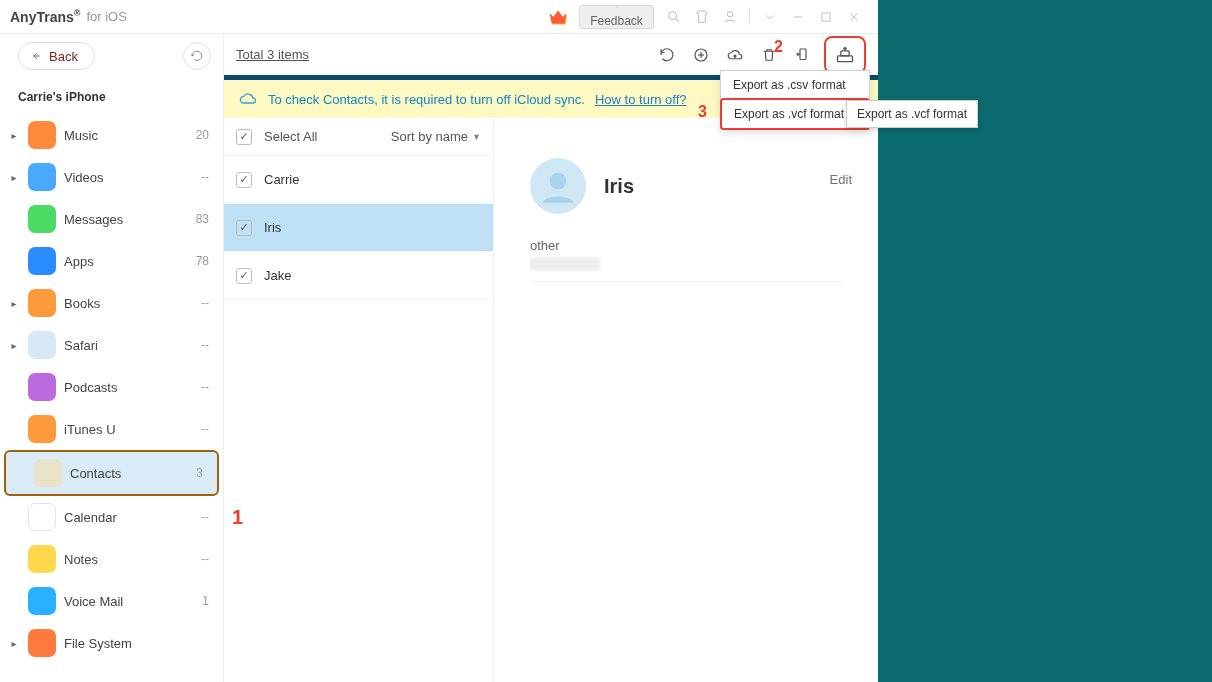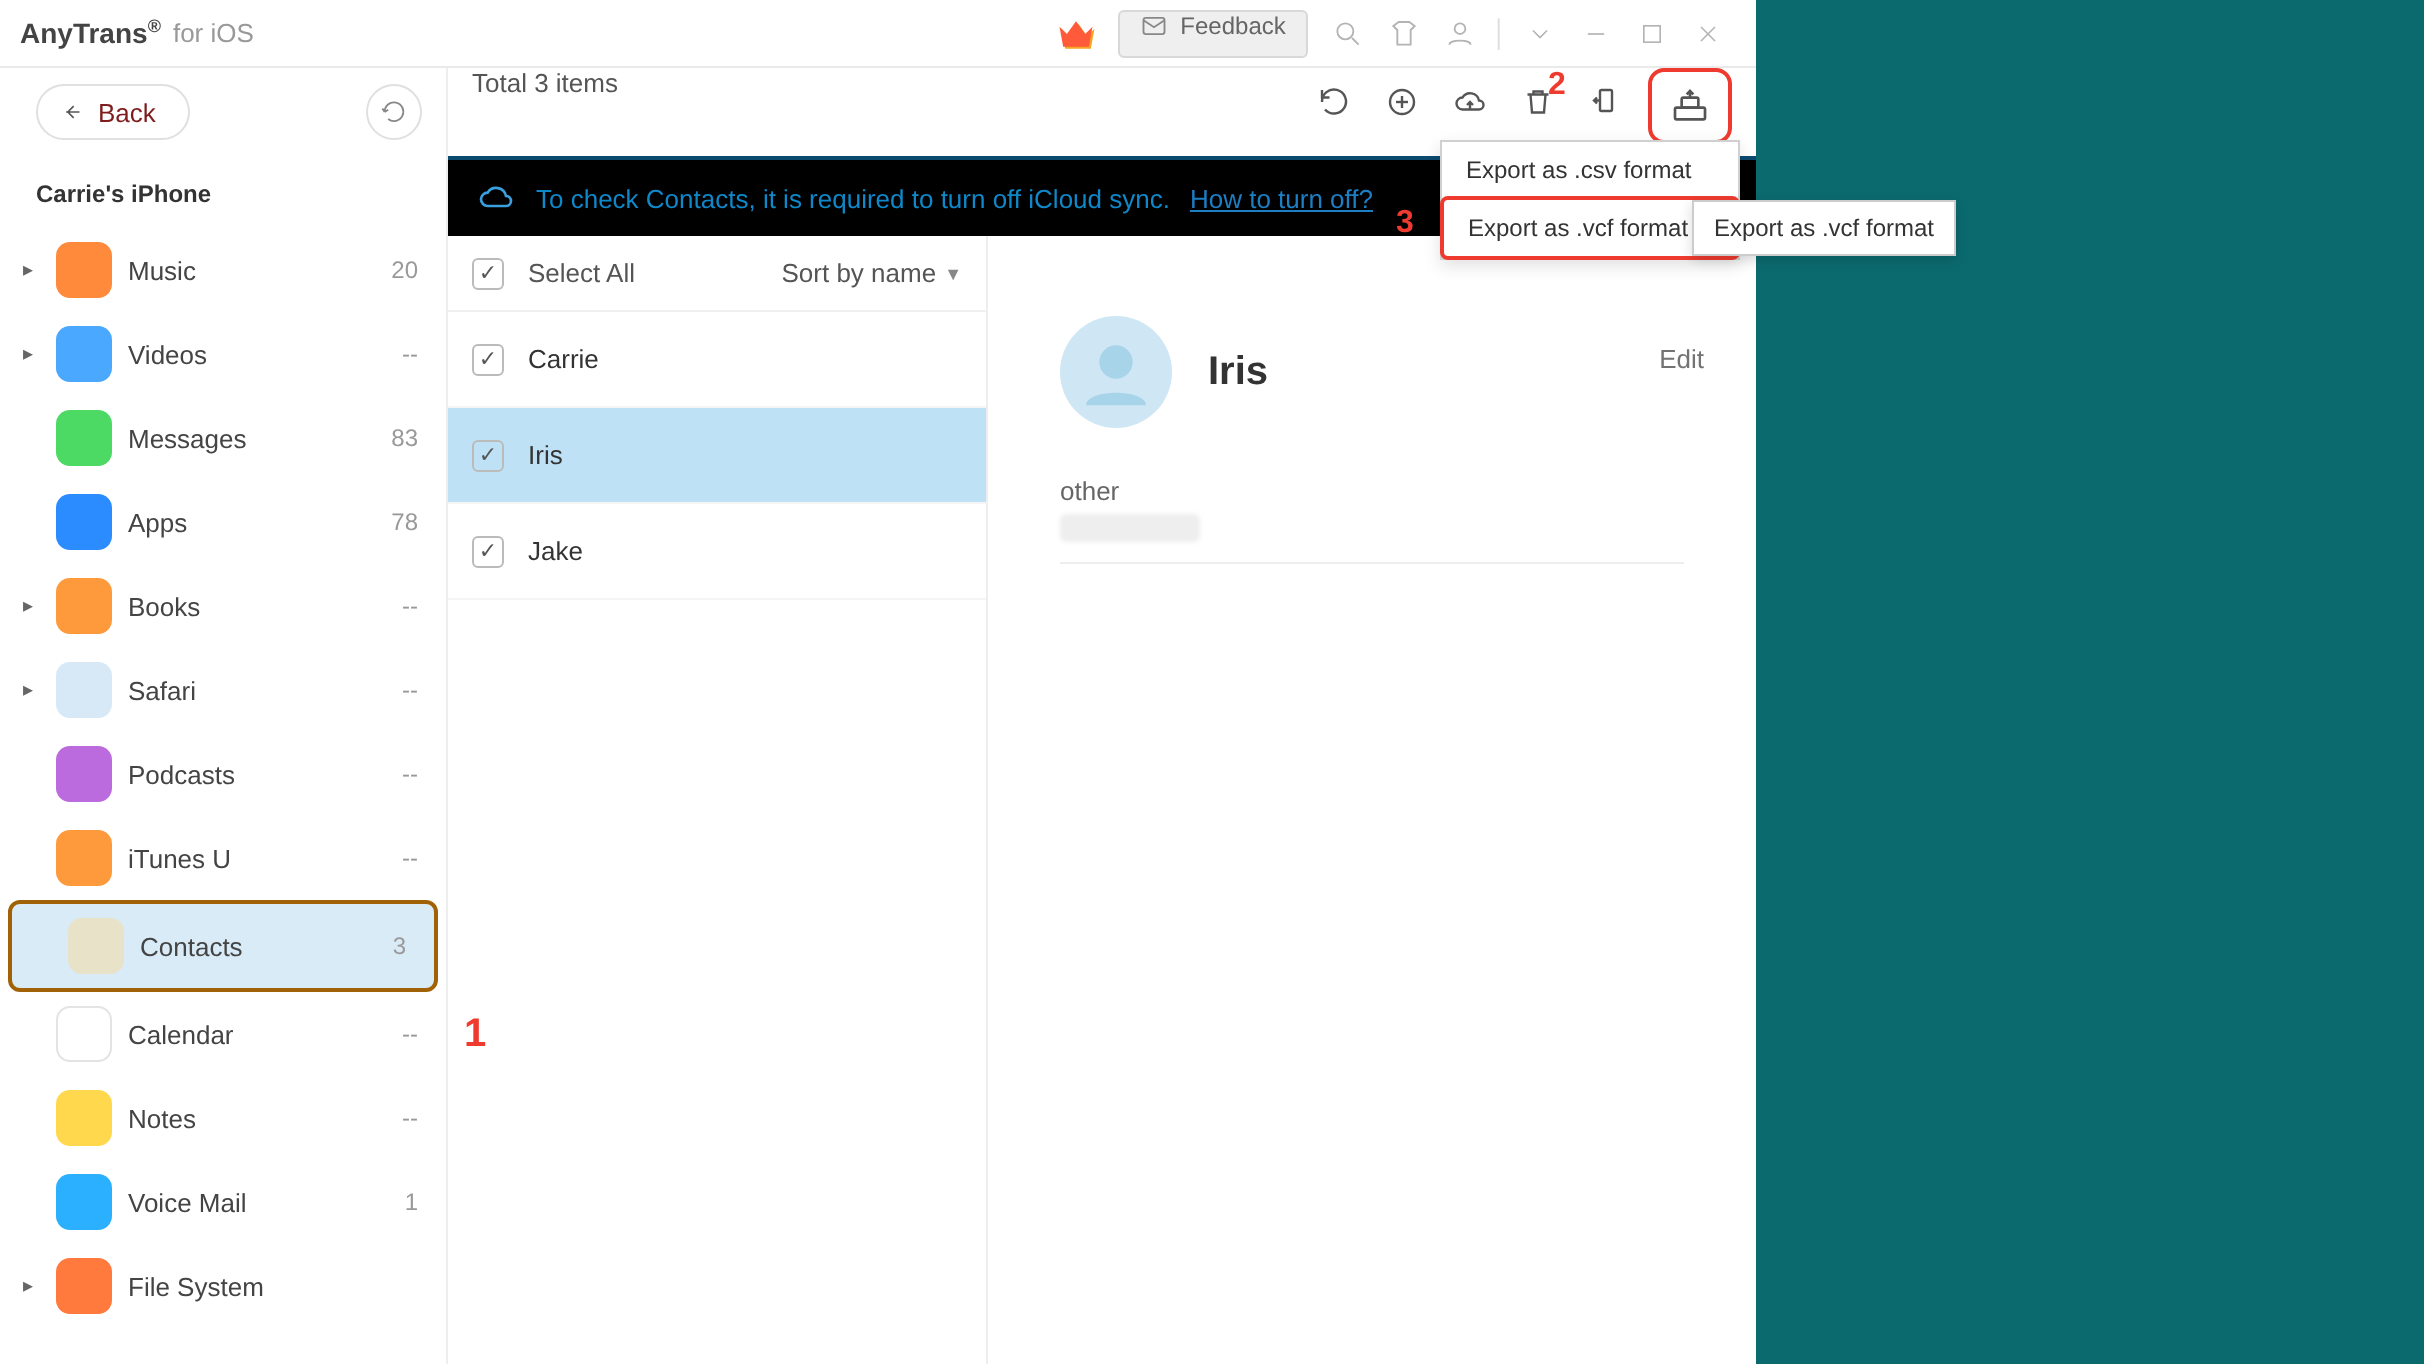--- a/index.html
+++ b/index.html
@@ -5,44 +5,44 @@
 * { box-sizing: border-box; margin: 0; padding: 0; font-family: -apple-system, "Segoe UI", Arial, sans-serif; }
 body { background: #0b6a6e; width: 1212px; height: 682px; overflow: hidden; }
 .app-window { width: 878px; height: 682px; background: #fff; display: flex; flex-direction: column; position: relative; }
 .titlebar { height: 34px; display: flex; align-items: center; padding: 0 10px; border-bottom: 1px solid #eaeaea; font-size: 13px; color: #999; }
 .titlebar .brand { color: #444; font-weight: 600; font-size: 14px; }
 .titlebar .brand sup { font-size: 9px; }
 .titlebar .brand-sub { margin-left: 6px; }
 .titlebar .spacer { flex: 1; }
 .crown { width: 22px; height: 22px; margin-right: 10px; position: relative; }
 .crown svg { filter: drop-shadow(1px 1px 0 #f6a623); }
-.feedback-btn { border: 1px solid #d8d8d8; border-radius: 3px; height: 24px; padding: 0 10px; display: flex; gap: 6px; font-size: 12px; color: #666; cursor: pointer; margin-right: 6px; }
+.feedback-btn { border: 1px solid #d8d8d8; border-radius: 3px; height: 24px; padding: 0 10px; display: flex; align-items: center; gap: 6px; font-size: 12px; color: #666; cursor: pointer; margin-right: 6px; flex-direction: column; }
 .tb-ico { width: 28px; height: 28px; display: flex; align-items: center; justify-content: center; color: #b4b4b4; cursor: pointer; }
 .tb-ico svg { stroke: #b4b4b4; fill: none; stroke-width: 1.4; }
 .main { flex: 1; display: flex; min-height: 0; }
 .sidebar { width: 224px; border-right: 1px solid #eee; display: flex; flex-direction: column; padding-top: 8px; }
 .back-row { display: flex; align-items: center; padding: 0 12px 6px 18px; gap: 8px; }
 .back-btn { border: 1px solid #e0e0e0; border-radius: 14px; height: 28px; padding: 0 16px 0 10px; display: flex; align-items: center; gap: 6px; font-size: 13px; color: #7f1d1d; cursor: pointer; background:#fff; }
 .refresh-circ { margin-left: auto; width: 28px; height: 28px; border: 1px solid #e0e0e0; border-radius: 50%; display: flex; align-items: center; justify-content: center; cursor: pointer; }
 .device-name { font-size: 12px; font-weight: 700; color: #333; padding: 14px 18px 10px; }
 .nav { overflow-y: auto; }
 .nav-item { display: flex; align-items: center; height: 42px; padding: 0 14px 0 8px; font-size: 13px; color: #444; cursor: pointer; position: relative; }
 .nav-item .expand { width: 12px; text-align: center; color: #666; font-size: 10px; }
 .nav-item .icon-box { width: 28px; height: 28px; border-radius: 7px; margin: 0 8px; display: flex; align-items: center; justify-content: center; font-size: 14px; color: #fff; }
 .nav-item .count { margin-left: auto; color: #999; font-size: 12px; }
 .nav-item.active { background: #d9ebf7; }
 .nav-item.hl { border: 2px solid #a16207; border-radius: 6px; margin: 0 4px; height: 46px; }
 .content { flex: 1; display: flex; flex-direction: column; position: relative; }
-.toolbar { height: 46px; display: flex; padding: 0 12px; font-size: 13px; color: #555; border-bottom: 2px solid #0c4a6e; }
+.toolbar { height: 46px; display: flex; align-items: center; padding: 0 12px; font-size: 13px; color: #555; border-bottom: 5px solid #0c4a6e; text-decoration: underline; }
 .toolbar .tb-spacer { flex: 1; }
 .tool-i { width: 34px; height: 34px; display: flex; align-items: center; justify-content: center; cursor: pointer; color:#555;}
 .tool-i svg { stroke: #555; fill: none; stroke-width: 1.6; }
 .tool-i.boxed { border: 2px solid #ef3b2f; border-radius: 8px; width: 42px; height: 38px; margin-left: 4px; }
 .annot { position: absolute; color: #ef3b2f; font-weight: bold; font-size: 16px; pointer-events: none; }
-.sync-banner { background: #000000; height: 38px; display: flex; align-items: center; padding: 0 14px; font-size: 13px; color: #0e88c9; gap: 10px; }
+.sync-banner { background: #fef9c3; height: 38px; display: flex; align-items: center; padding: 0 14px; font-size: 13px; color: #0e88c9; gap: 10px; }
 .sync-banner .cloud-ico { color: #39a0dd; }
 .sync-banner a { color: #1c7fc4; text-decoration: underline; cursor: pointer; }
 .columns { flex: 1; display: flex; min-height: 0; justify-content: flex-end; }
 .contact-list { width: 270px; border-right: 1px solid #eee; display: flex; flex-direction: column; }
 .list-header { height: 38px; display: flex; align-items: center; padding: 0 12px; font-size: 13px; color: #555; border-bottom: 1px solid #f0f0f0; }
 .list-header .sort { margin-left: auto; display: flex; align-items: center; gap: 4px; cursor: pointer; }
 .sort .tri { font-size: 9px; color: #888; }
 .chk { width: 16px; height: 16px; border: 1.5px solid #bbb; border-radius: 3px; display: inline-flex; align-items: center; justify-content: center; font-size: 11px; color: #555; margin-right: 12px; cursor:pointer;}
 .chk.on::after { content: "✓"; }
 .row { height: 48px; display: flex; align-items: center; padding: 0 12px; font-size: 13px; color: #333; border-bottom: 1px solid #f5f5f5; cursor: pointer; }

